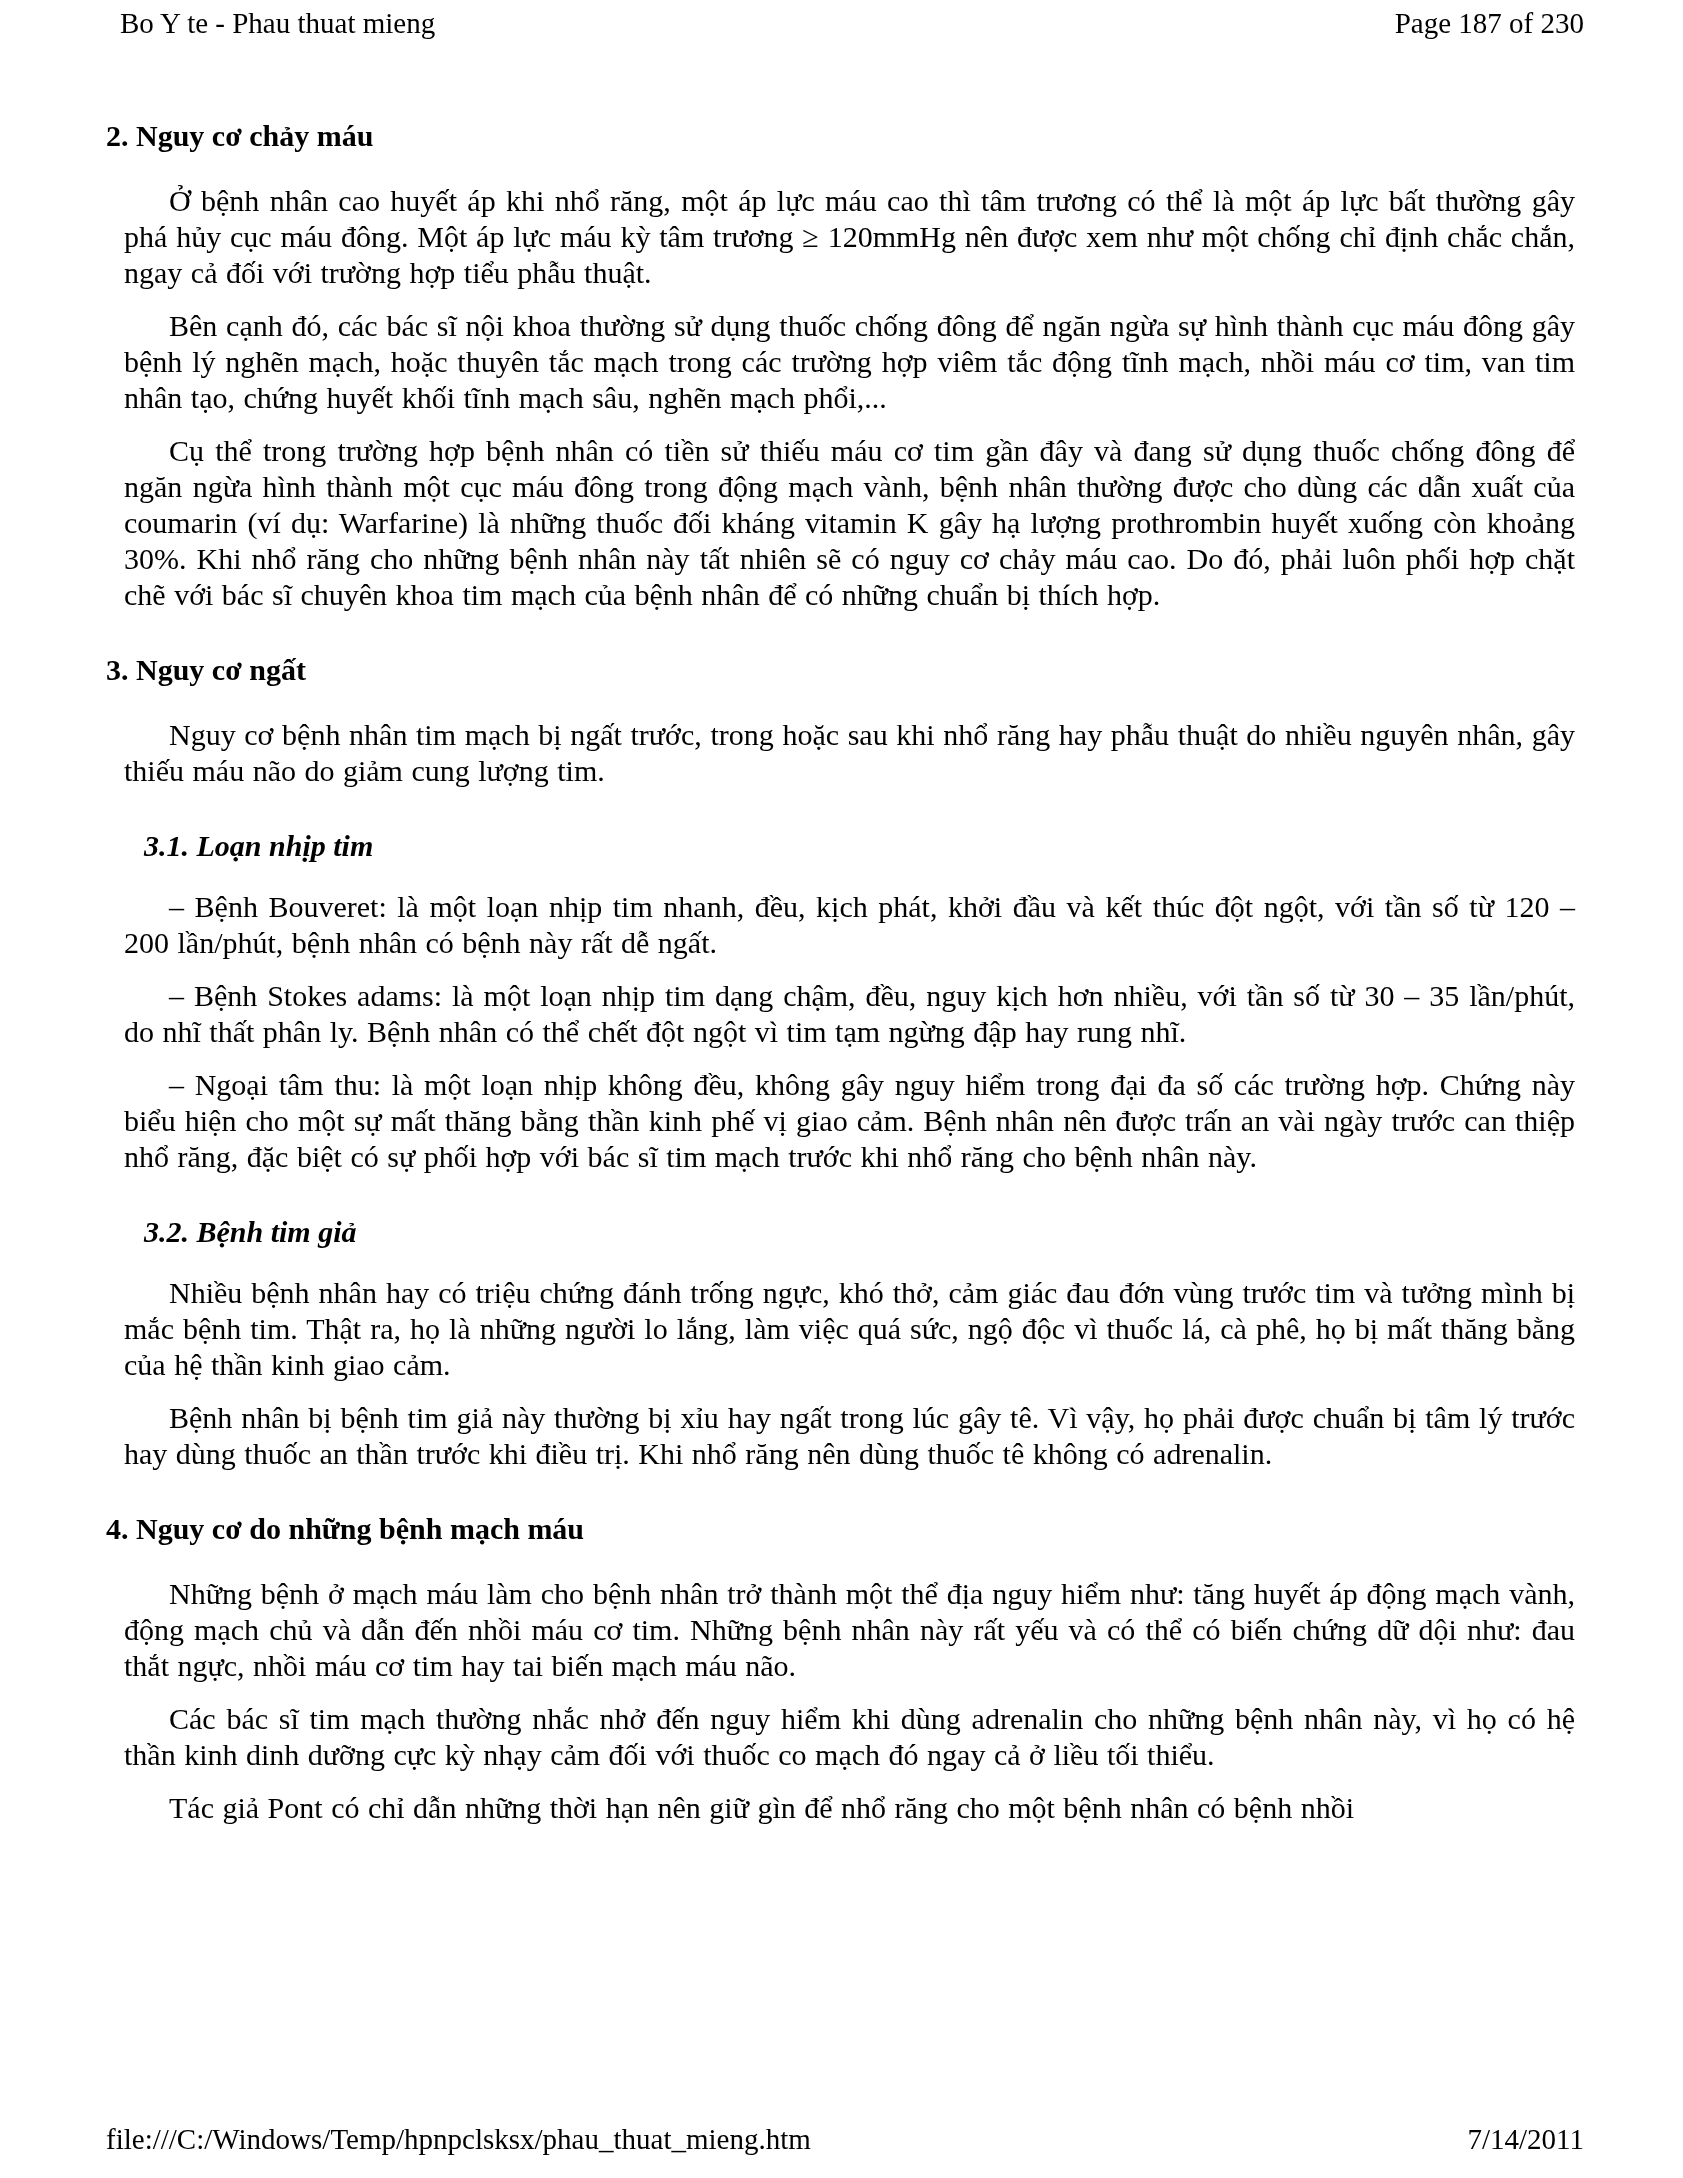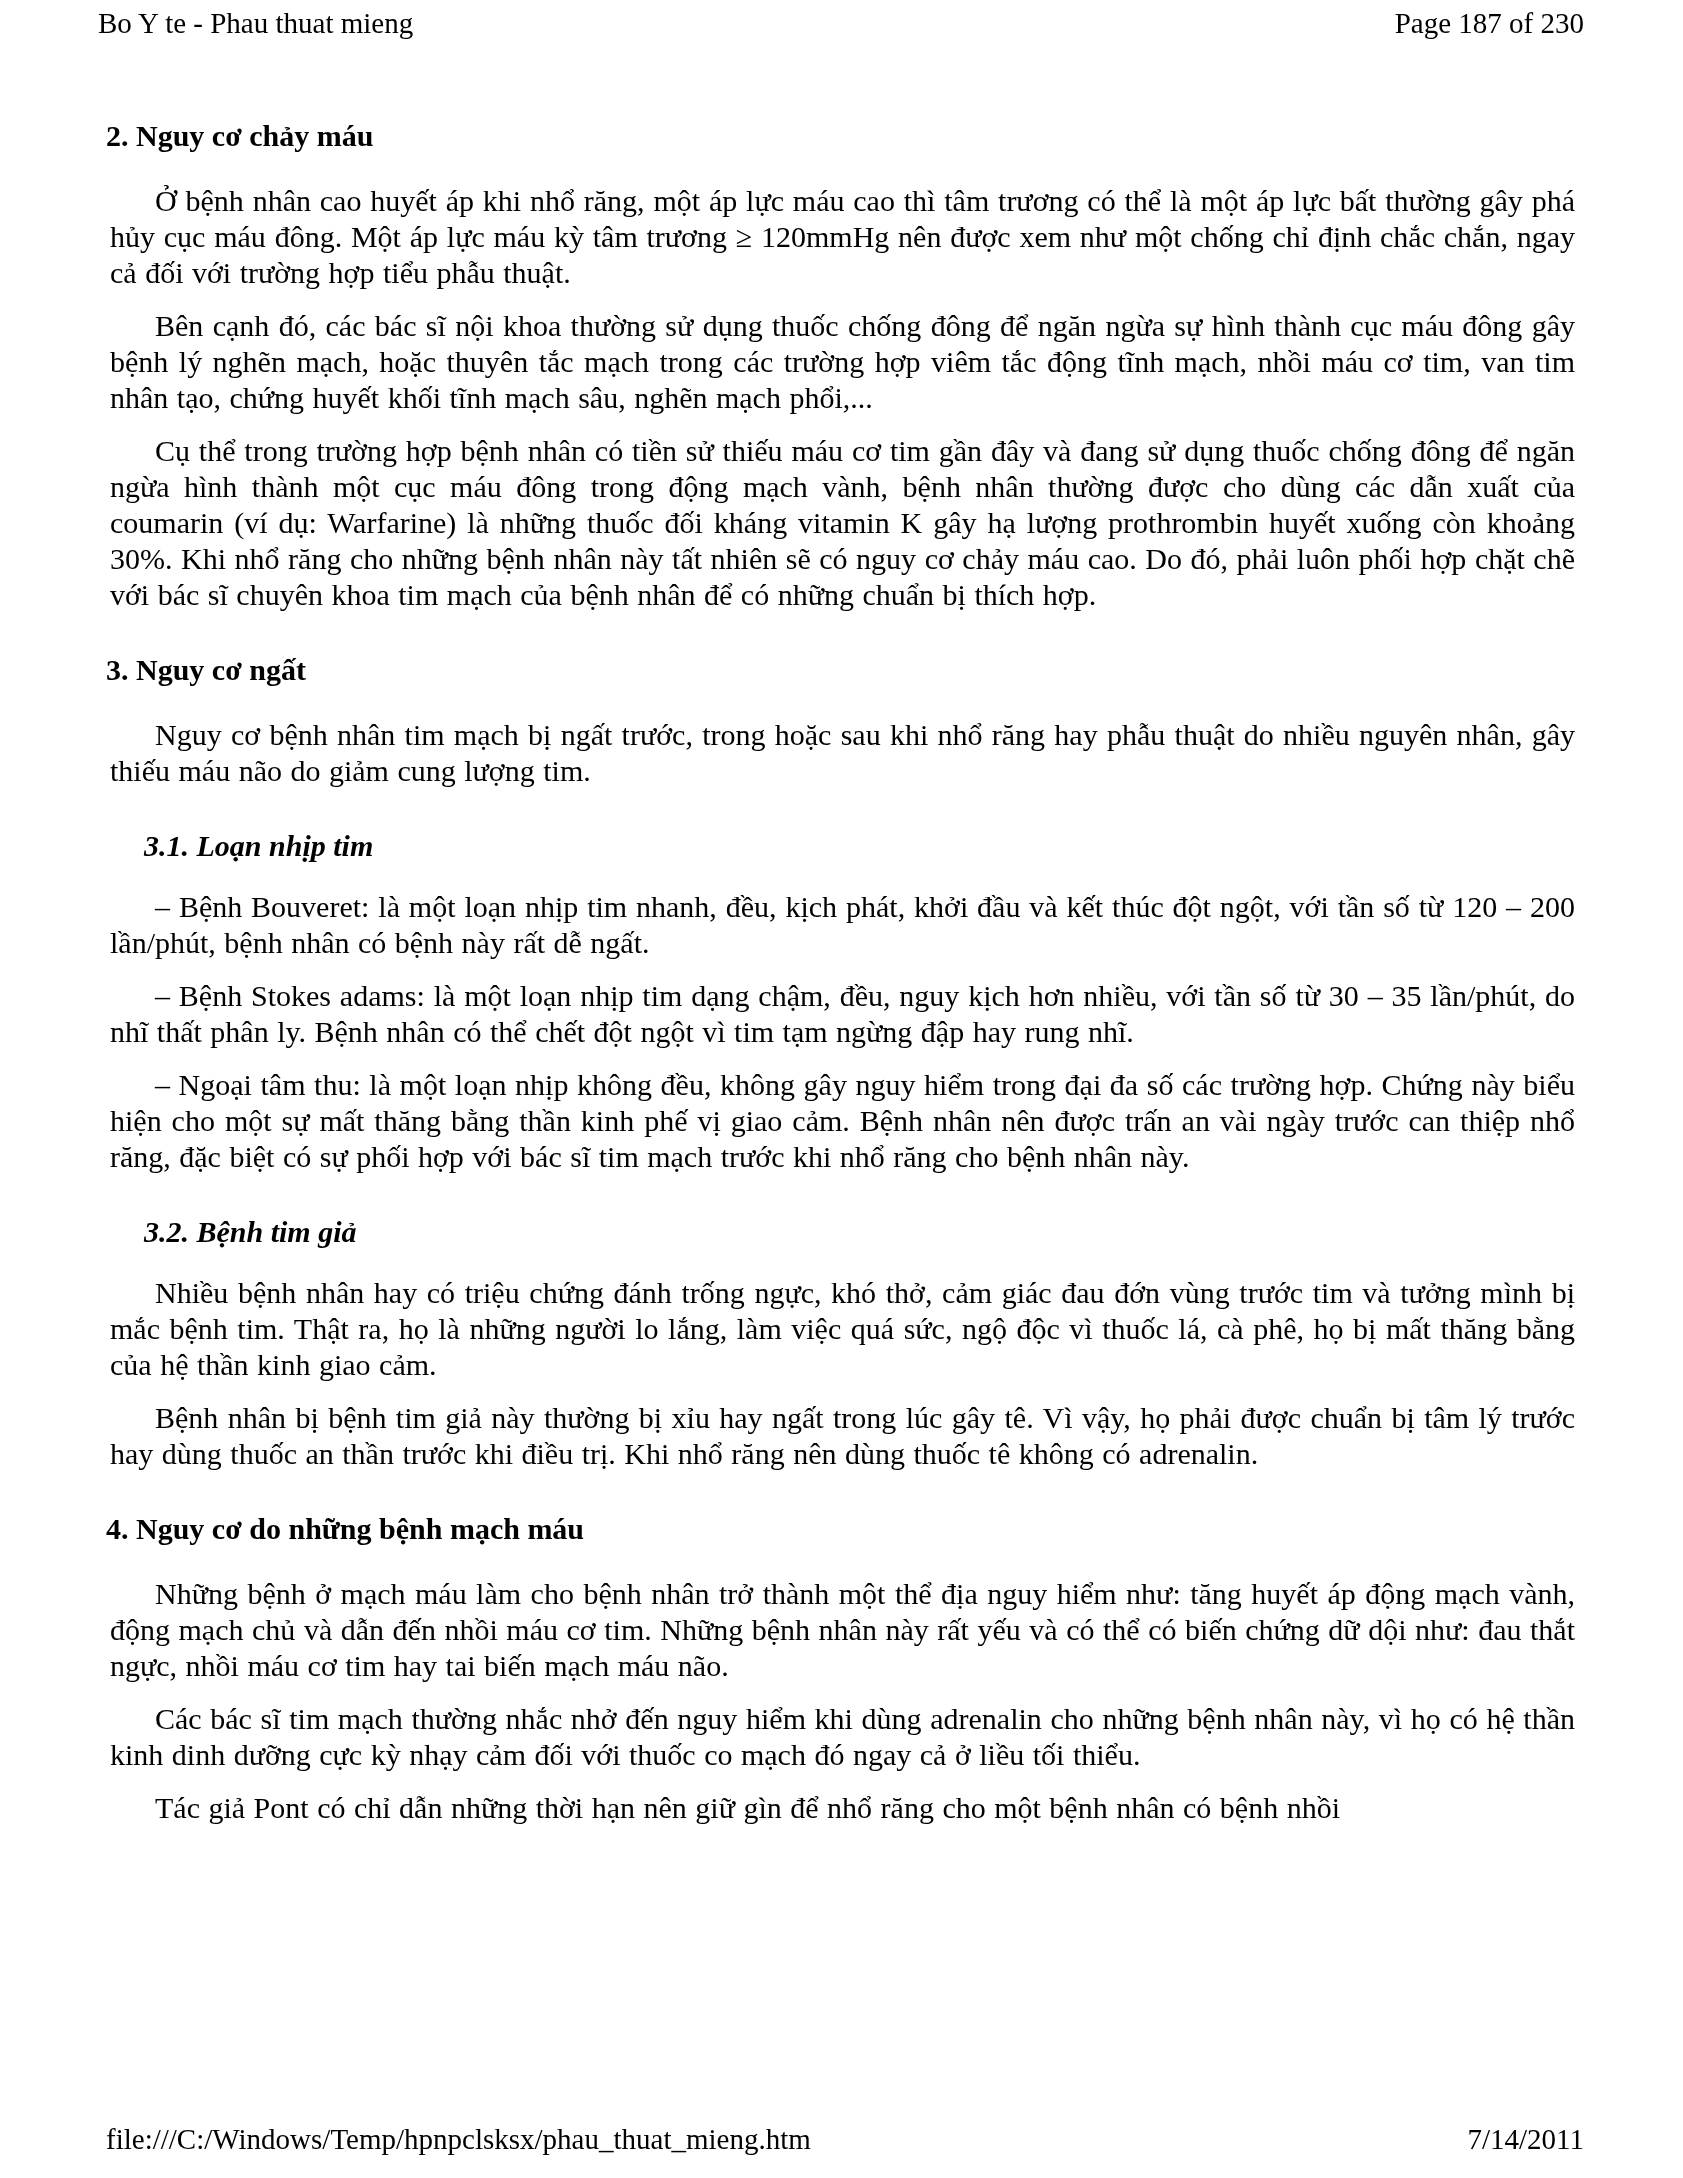--- a/index.html
+++ b/index.html
@@ -13,21 +13,21 @@
     height: 2178px;
     background: #ffffff;
     color: #000000;
     font-family: "Liberation Serif", "DejaVu Serif", serif;
     overflow: hidden;
     box-sizing: border-box;
   }
   .running-header {
     position: absolute;
     top: 6px;
-    left: 98px;
+    left: 120px;
     right: 99px;
     display: flex;
     justify-content: space-between;
     font-size: 29px;
     line-height: 34px;
   }
   .running-footer {
     position: absolute;
     bottom: 22px;
     left: 106px;
@@ -57,21 +57,21 @@
     font-style: italic;
     font-size: 30px;
     line-height: 38px;
     margin: 38px 0 24px 38px;
   }
   .body-para {
     font-size: 30px;
     line-height: 36px;
     text-align: justify;
     text-indent: 45px;
-    margin: 0 0 17px 4px;
+    margin: 0 0 17px 18px;
     word-spacing: 1px;
   }
 </style>
 </head>
 <body>
 
 <div class="page">
 
   <div class="running-header">
     <span>Bo Y te - Phau thuat mieng</span>

